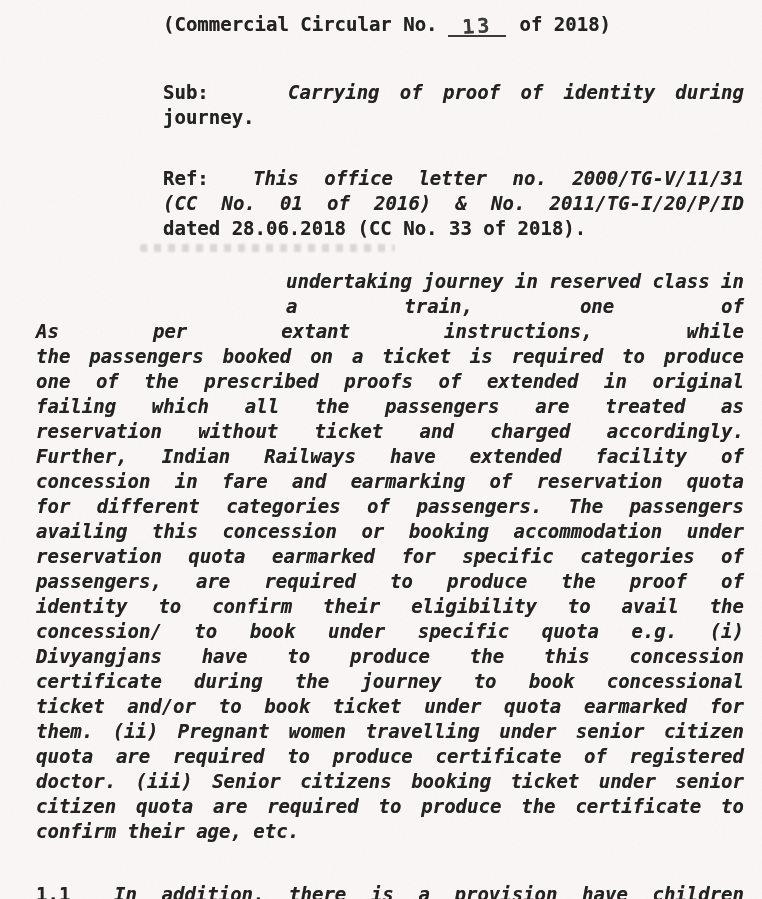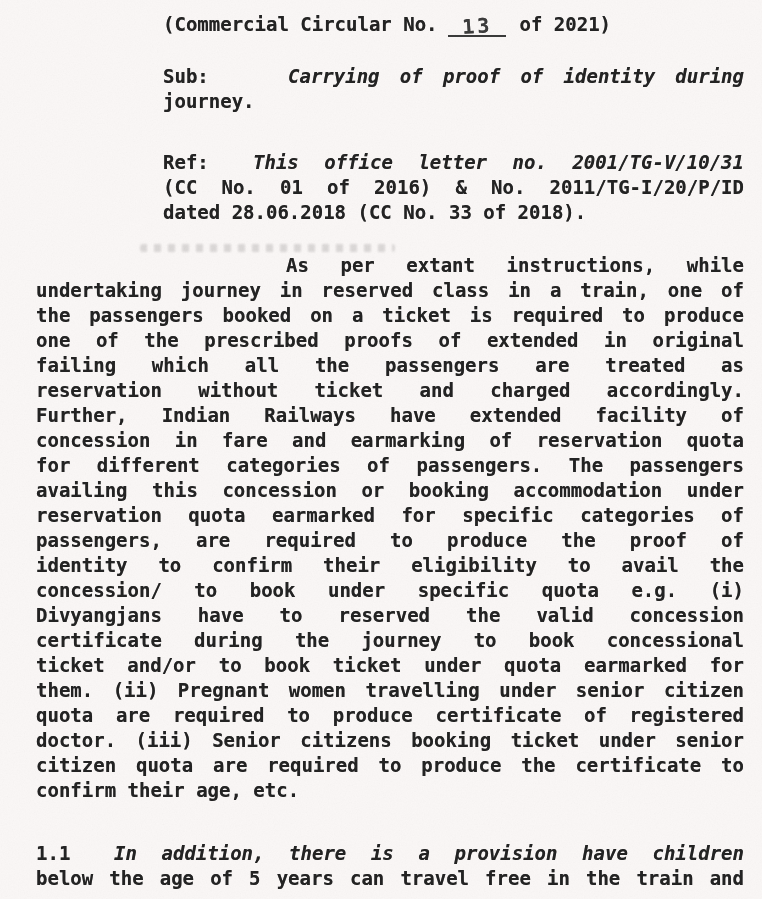--- a/index.html
+++ b/index.html
@@ -32,35 +32,36 @@
     position: absolute;
     left: 36px;
     top: 12px;
     width: 708px;
     z-index: 1;
   }
   .indent-block { margin-left: 127px; }
   .tline {
     text-align: justify;
     text-align-last: justify;
+    font-style: italic;
   }
   .tline-last { text-align-last: left; }
   .plainline { text-align: left; }
   .flexline { display: flex; }
   .flexline .label-sub { flex: 0 0 125px; }
   .flexline .label-ref { flex: 0 0 90px; }
   .flexline .clause-num { flex: 0 0 78px; }
   .flexline .fill {
     flex: 1;
     display: block;
     text-align: justify;
     text-align-last: justify;
     font-style: italic;
   }
-  .subject-block { margin-top: 27px; }
+  .subject-block { margin-top: 43px; }
   .reference-block { margin-top: 36px; }
   .para-main { margin-top: 28px; }
   .para-main .tline:first-child { padding-left: 250px; }
   .para-clause { margin-top: 38px; }
   .underline-slot {
     display: inline-block;
     width: 58px;
     border-bottom: 2px solid #3a3a3a;
     text-align: center;
     margin: 0 14px 0 10px;
@@ -97,56 +98,56 @@
       <feColorMatrix type="saturate" values="0"></feColorMatrix>
     </filter>
     <rect width="762" height="899" filter="url(#paperNoise)" opacity="0.055"></rect>
   </svg>
 
   <div class="ghost-artifact"></div>
 
   <div class="content">
 
     <div class="indent-block plainline">
-      <span>(Commercial Circular No.</span><span class="underline-slot"><span class="hand">13</span></span><span>of 2021)</span>
+      <span>(Commercial Circular No.</span><span class="underline-slot"><span class="hand">13</span></span><span>of 2018)</span>
     </div>
 
     <div class="indent-block subject-block">
       <div class="flexline">
         <span class="label-sub">Sub:</span>
         <span class="fill">Carrying of proof of identity during</span>
       </div>
       <div class="plainline">journey.</div>
     </div>
 
     <div class="indent-block reference-block">
       <div class="flexline">
         <span class="label-ref">Ref:</span>
-        <span class="fill">This office letter no. 2001/TG-V/10/31</span>
+        <span class="fill">This office letter no. 2000/TG-V/11/31</span>
       </div>
       <div class="tline">(CC No. 01 of 2016) &amp; No. 2011/TG-I/20/P/ID</div>
       <div class="plainline">dated 28.06.2018 (CC No. 33 of 2018).</div>
     </div>
 
     <div class="para-main">
+        <div class="tline">undertaking journey in reserved class in a train, one of</div>
         <div class="tline">As per extant instructions, while</div>
-        <div class="tline">undertaking journey in reserved class in a train, one of</div>
         <div class="tline">the passengers booked on a ticket is required to produce</div>
         <div class="tline">one of the prescribed proofs of extended in original</div>
         <div class="tline">failing which all the passengers are treated as</div>
         <div class="tline">reservation without ticket and charged accordingly.</div>
         <div class="tline">Further, Indian Railways have extended facility of</div>
         <div class="tline">concession in fare and earmarking of reservation quota</div>
         <div class="tline">for different categories of passengers. The passengers</div>
         <div class="tline">availing this concession or booking accommodation under</div>
         <div class="tline">reservation quota earmarked for specific categories of</div>
         <div class="tline">passengers, are required to produce the proof of</div>
         <div class="tline">identity to confirm their eligibility to avail the</div>
         <div class="tline">concession/ to book under specific quota e.g. (i)</div>
-        <div class="tline">Divyangjans have to reserved the valid concession</div>
+        <div class="tline">Divyangjans have to produce the this concession</div>
         <div class="tline">certificate during the journey to book concessional</div>
         <div class="tline">ticket and/or to book ticket under quota earmarked for</div>
         <div class="tline">them. (ii) Pregnant women travelling under senior citizen</div>
         <div class="tline">quota are required to produce certificate of registered</div>
         <div class="tline">doctor. (iii) Senior citizens booking ticket under senior</div>
         <div class="tline">citizen quota are required to produce the certificate to</div>
         <div class="tline tline-last">confirm their age, etc.</div>
       </div>
 
     <div class="para-clause">

